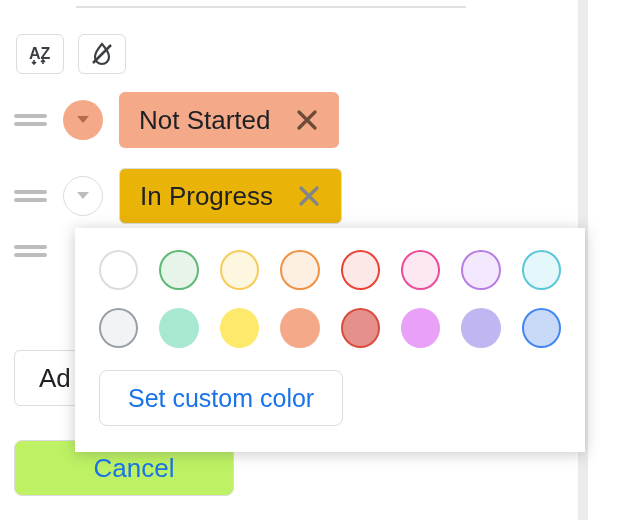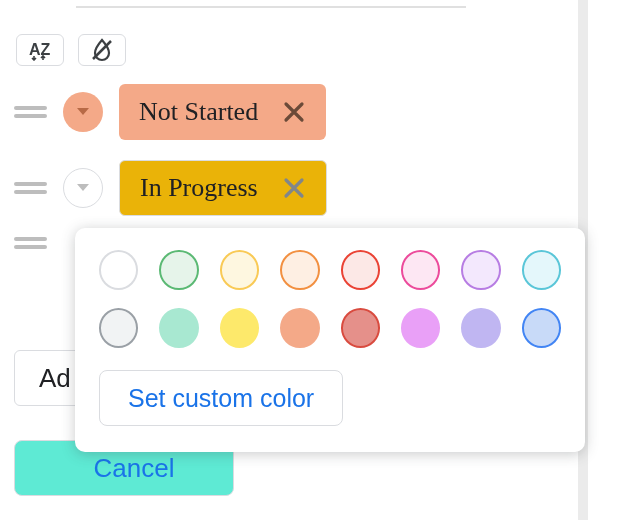--- a/index.html
+++ b/index.html
@@ -35,39 +35,38 @@
       background: #e0e0e0;
     }
     .toolbar {
       display: flex;
       gap: 14px;
       margin-top: 18px;
       margin-left: 2px;
     }
     .toolbar-btn {
       width: 48px;
-      height: 32px;
+      height: 40px;
       border: 1.5px solid #dadce0;
       border-radius: 6px;
       background: #fff;
       display: flex;
       align-items: center;
       justify-content: center;
       cursor: pointer;
     }
     .toolbar-btn svg { display: block; }
     .options-list {
       margin-top: 18px;
     }
     .option-row {
       display: flex;
       align-items: center;
       gap: 16px;
       margin-bottom: 20px;
-      font-family: Liberation Serif, serif;
     }
     .drag-handle {
       width: 33px;
       height: 14px;
       display: flex;
       flex-direction: column;
       justify-content: center;
       gap: 4px;
       cursor: grab;
     }
@@ -155,37 +154,37 @@
       display: flex;
       align-items: center;
       justify-content: center;
       font-size: 26px;
       font-weight: 500;
       cursor: pointer;
     }
     .btn-cancel {
       width: 220px;
       border: 1.5px solid #dadce0;
-      background: #5eead4;
+      background: #bef264;
       color: #1a73e8;
       padding-left: 20px;
     }
     .btn-save {
       width: 205px;
       background: #1a73e8;
       color: #fff;
       border: none;
     }
     .color-popover {
       position: absolute;
       left: 75px;
       top: 228px;
       width: 510px;
       background: #fff;
-      border-radius: 10px;
+      border-radius: 0;
       box-shadow: 0 2px 14px rgba(60,64,67,.28);
       padding: 22px 24px 26px 24px;
     }
     .swatches {
       display: flex;
       flex-direction: column;
       gap: 18px;
     }
     .swatch-row {
       display: flex;

